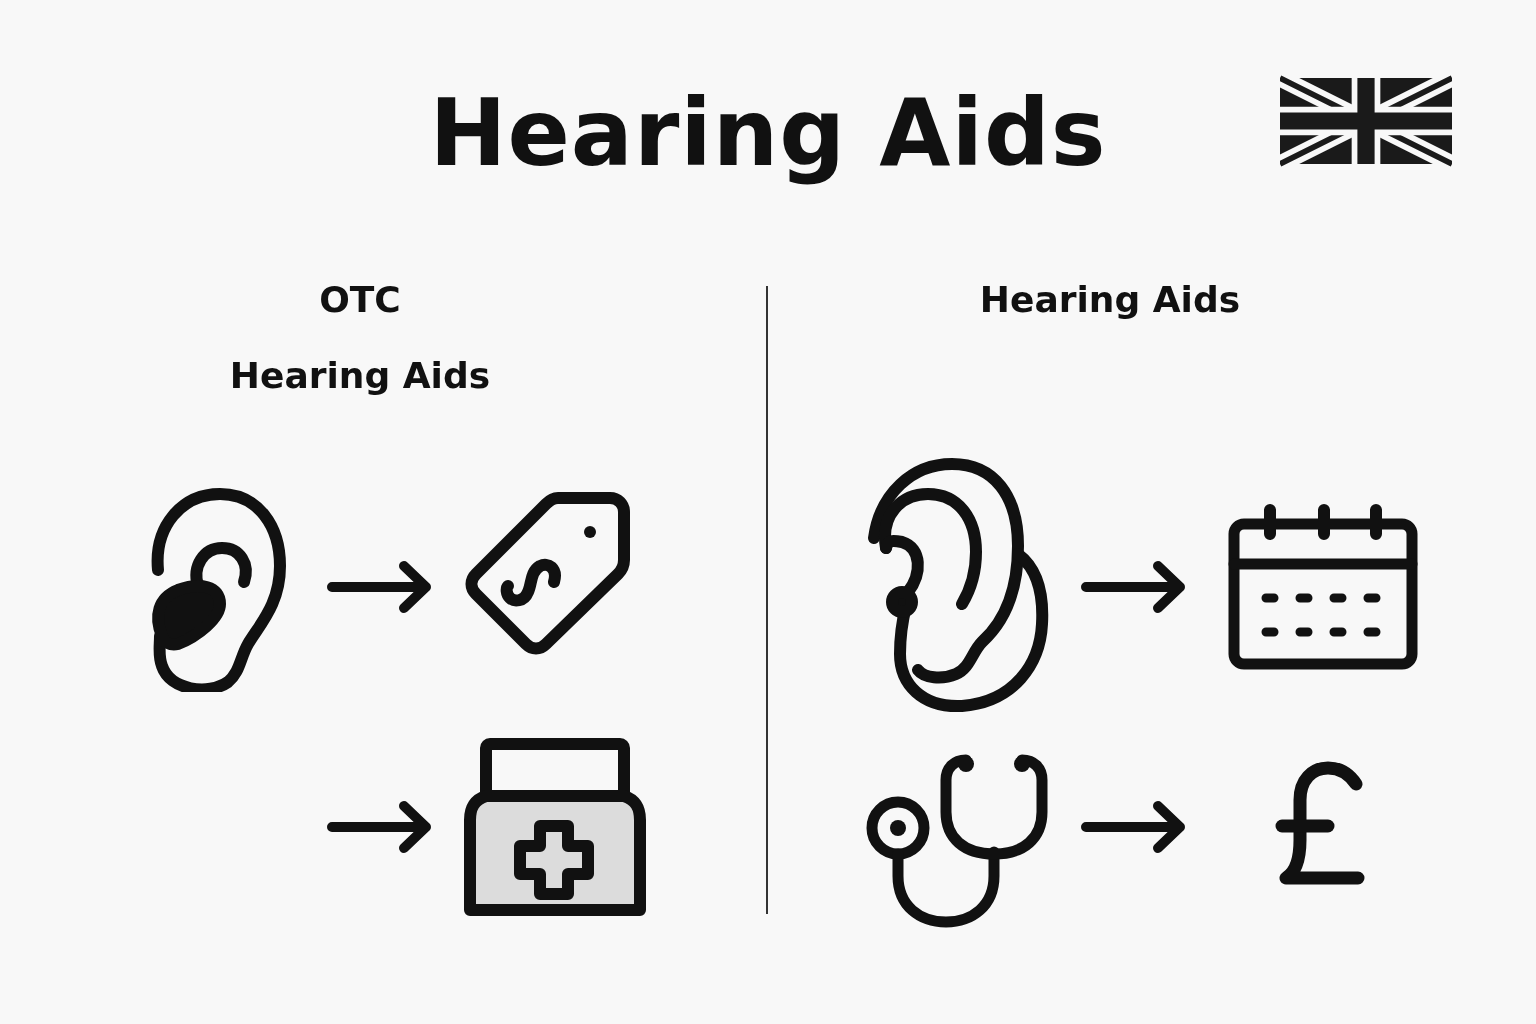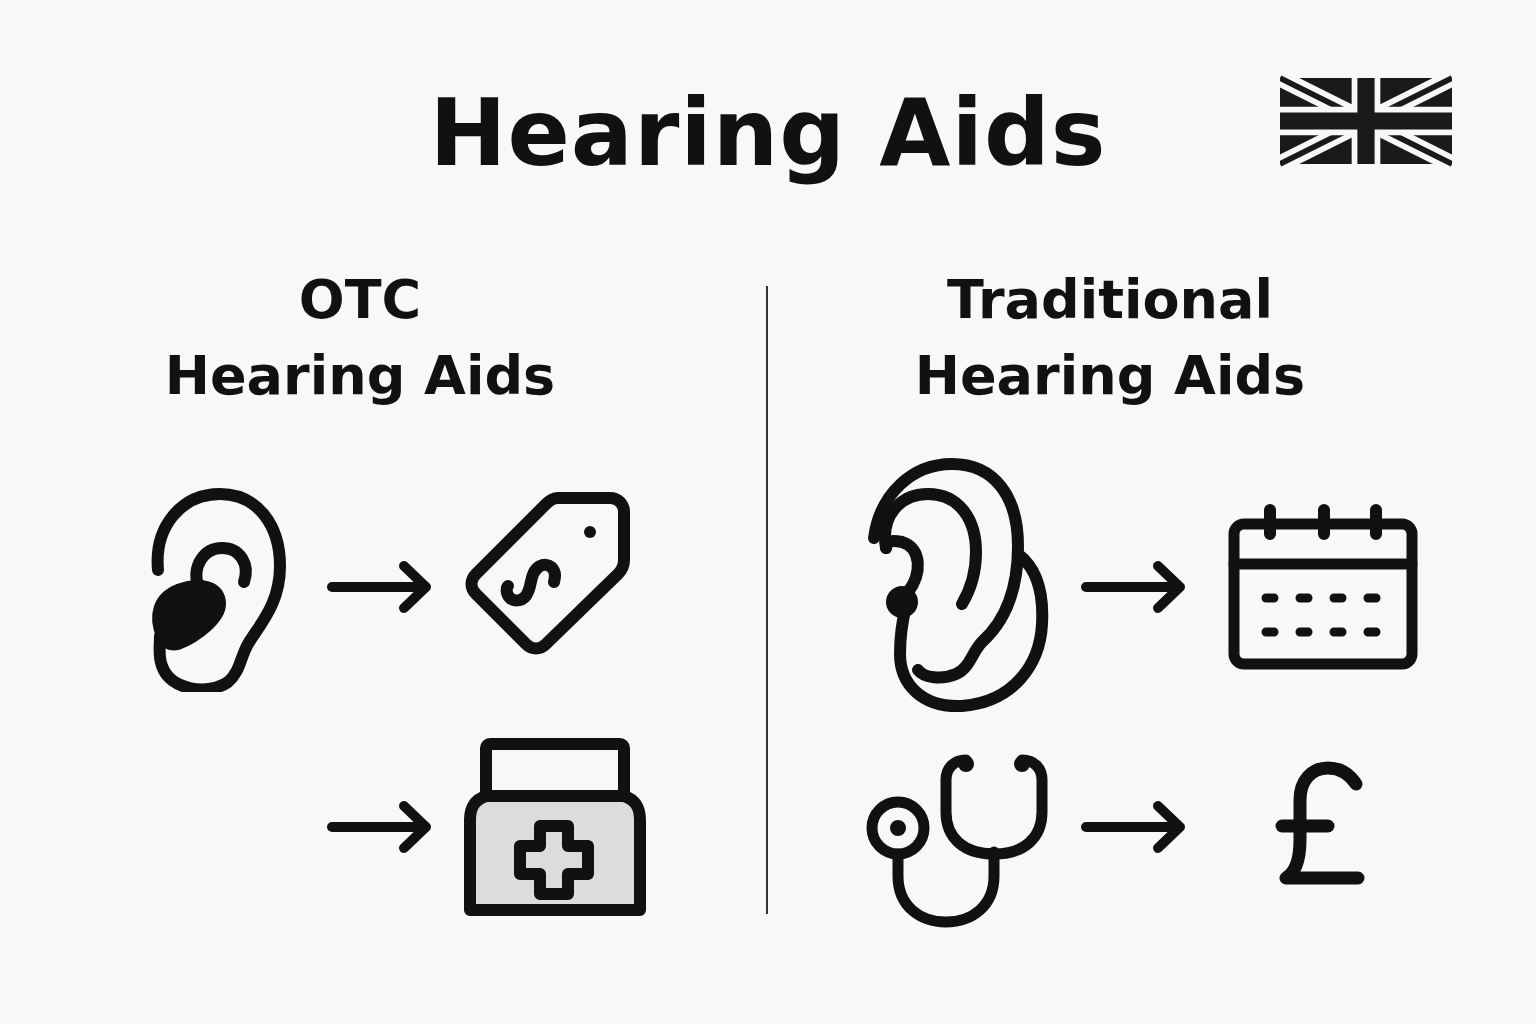--- a/index.html
+++ b/index.html
@@ -22,21 +22,21 @@
       line-height: 1;
     }
     .flag {
       position: absolute;
       left: 1280px; top: 72px;
       width: 172px; height: 98px;
     }
     .col-heading {
       position: absolute;
       text-align: center;
-      font-size: 54px;
+      font-size: 36px;
       font-weight: bold;
       line-height: 76px;
     }
     .col-heading.left { left: 120px; width: 480px; top: 262px; }
     .col-heading.right { left: 860px; width: 500px; top: 262px; }
     .col-heading div { white-space: nowrap; }
     .divider {
       position: absolute;
       left: 766px; top: 286px;
       width: 2px; height: 628px;
@@ -58,21 +58,20 @@
     <path d="M30,0 V30 M0,15 H60" stroke="#f8f8f8" stroke-width="10"></path>
     <path d="M30,0 V30 M0,15 H60" stroke="#1a1a1a" stroke-width="6"></path>
   </svg>
 </div>
 
 <div class="col-heading left">
   <div>OTC</div>
   <div>Hearing Aids</div>
 </div>
 <div class="col-heading right">
-  <div>Traditional</div>
   <div>Hearing Aids</div>
 </div>
 
 <div class="divider"></div>
 
 <div class="icon" style="left:148px; top:486px;">
   <svg width="140" height="206" viewBox="0 0 140 206" fill="none" stroke="#111" stroke-width="12" stroke-linecap="round" stroke-linejoin="round">
     <path d="M10,84 C6,40 34,8 72,8 C110,8 132,40 132,80 C132,118 112,138 100,158 C92,172 92,186 80,196 C60,210 22,204 14,180 C10,170 12,160 12,150"></path>
     <path d="M50,100 C44,80 56,62 74,62 C92,62 102,78 96,96"></path>
     <path d="M14,150 C6,130 10,112 30,104 C52,96 72,100 72,118 C72,132 50,150 30,158 C22,160 16,156 14,150 Z" fill="#111"></path>

